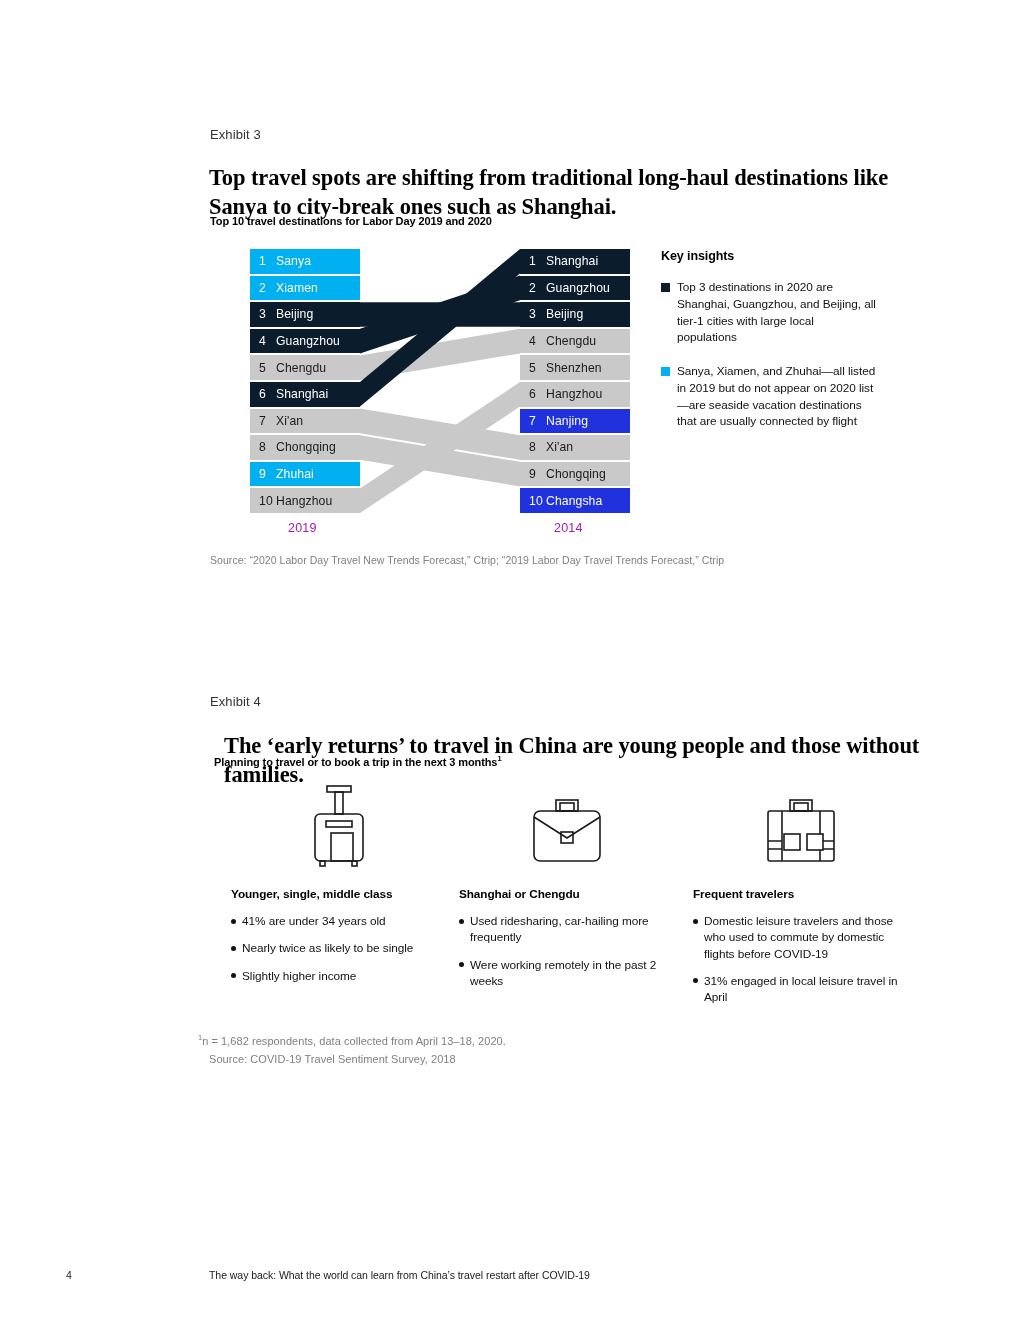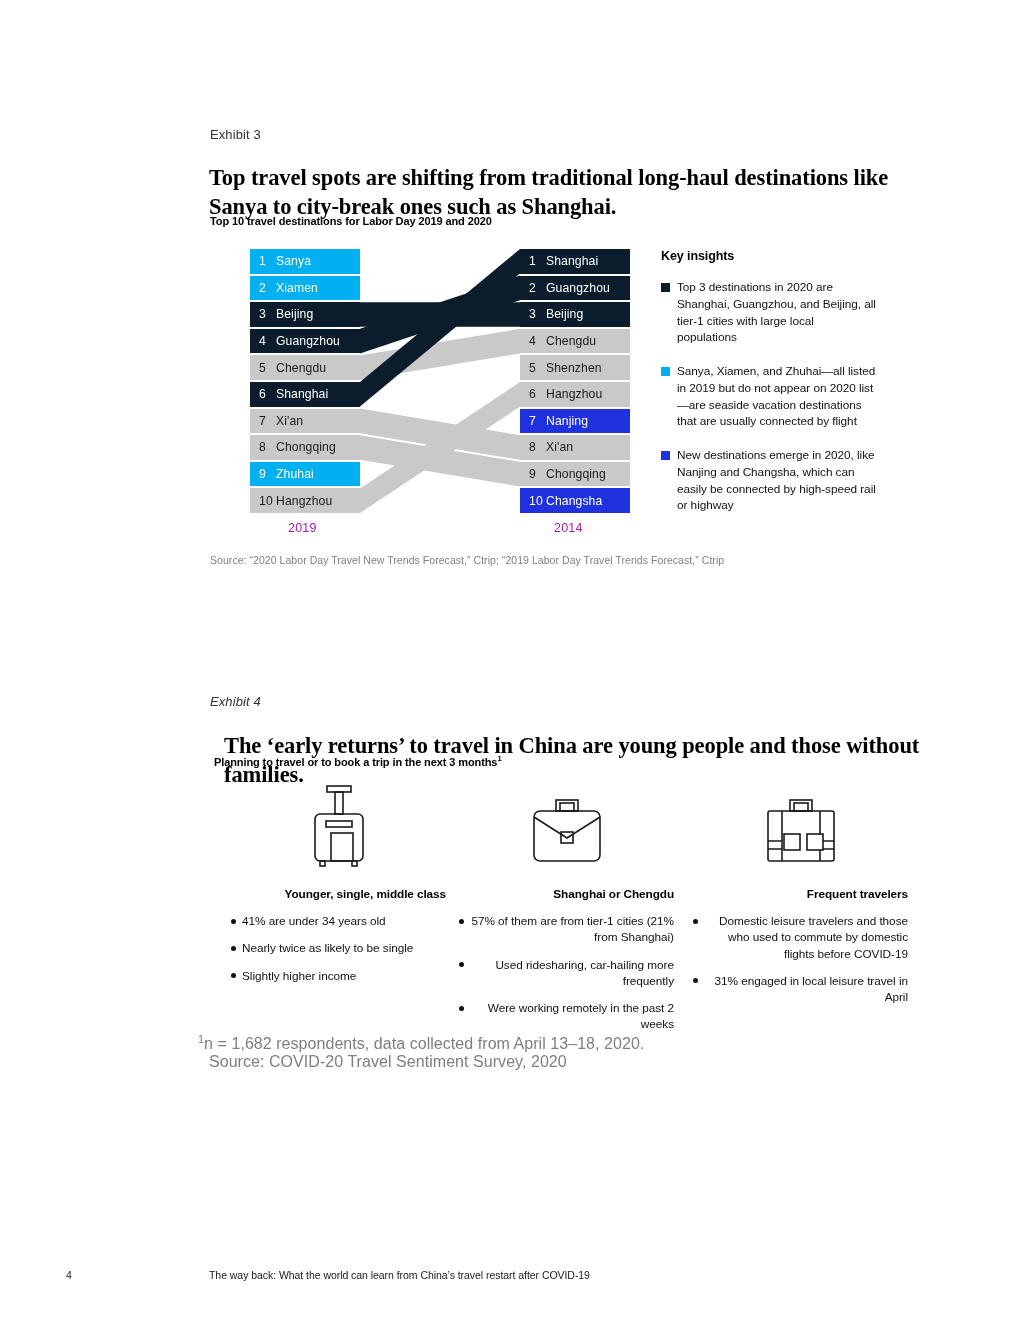--- a/index.html
+++ b/index.html
@@ -45,21 +45,21 @@
     letter-spacing: -0.1px;
   }
   .source-line {
     font-family: "Liberation Sans", sans-serif;
     font-size: 10.5px;
     color: #7f7f7f;
     letter-spacing: 0.05px;
   }
   .footnote-line {
     font-family: "Liberation Sans", sans-serif;
-    font-size: 16px;
+    font-size: 11px;
     color: #7f7f7f;
     letter-spacing: 0.05px;
   }
 
   
   #exhibit3 { position: absolute; left: 0; top: 0; width: 1020px; }
   #ex3-label  { position: absolute; left: 210px; top: 127px; }
   #ex3-title  { position: absolute; left: 209px; top: 148px; width: 720px; }
   #ex3-sub    { position: absolute; left: 210px; top: 215px; }
 
@@ -141,25 +141,25 @@
   }
   .ki-text {
     font-size: 11.8px;
     line-height: 1.42;
     color: #111;
     letter-spacing: -0.05px;
   }
 
   
   #exhibit4 { position: absolute; left: 0; top: 0; width: 1020px; }
-  #ex4-label { position: absolute; left: 210px; top: 694px; font-style: italic; }
+  #ex4-label { position: absolute; left: 210px; top: 694px; }
   #ex4-title { position: absolute; left: 224px; top: 716px; width: 740px; }
   #ex4-sub   { position: absolute; left: 214px; top: 756px; }
 
-  .ex4-col { position: absolute; top: 783px; width: 215px; text-align: right; }
+  .ex4-col { position: absolute; top: 783px; width: 215px; }
   #ex4-col-1 { left: 231px; }
   #ex4-col-2 { left: 459px; }
   #ex4-col-3 { left: 693px; }
 
   .ex4-icon-wrap {
     height: 92px;
     display: flex;
     align-items: flex-end;
     justify-content: center;
     padding-bottom: 4px;
@@ -342,24 +342,20 @@
     <aside id="key-insights">
       <div id="ki-title">Key insights</div>
 
       <div class="ki-item">
         <span class="ki-marker" style="background:#0b1c2c"></span>
         <span class="ki-text">Top 3 destinations in 2020 are Shanghai, Guangzhou, and Beijing, all tier‑1 cities with large local populations</span>
       </div>
       <div class="ki-item">
         <span class="ki-marker" style="background:#00b0f0"></span>
         <span class="ki-text">Sanya, Xiamen, and Zhuhai—all listed in 2019 but do not appear on 2020 list—are seaside vacation destinations that are usually connected by flight</span>
-      </div>
-      <div class="ki-item">
-        <span class="ki-marker" style="background:#1f32dd"></span>
-        <span class="ki-text">New destinations emerge in 2020, like Nanjing and Changsha, which can easily be connected by high‑speed rail or highway</span>
       </div>
     </aside>
   </section>
 
   <section id="exhibit4">
 
     <div id="ex4-label" class="exhibit-label">Exhibit 4</div>
 
     <h1 id="ex4-title" class="exhibit-title">The ‘early returns’ to travel in China are young people and those without families.</h1>
 
@@ -398,24 +394,20 @@
       <div class="ex4-icon-wrap">
         <svg width="78" height="80" viewBox="0 0 78 80" fill="none" stroke="#1a1a1a" stroke-width="1.6">
           <rect x="28" y="9" width="22" height="11"></rect>
           <rect x="32" y="12" width="14" height="8"></rect>
           <rect x="6" y="20" width="66" height="50" rx="6"></rect>
           <path d="M6,26 L39,47 L72,26"></path>
           <rect x="33" y="41" width="12" height="11"></rect>
         </svg>
       </div>
       <div class="ex4-col-head">Shanghai or Chengdu</div>
-      <div class="ex4-bullet">
-        <span class="ex4-dot"></span>
-        <span class="ex4-btext">57% of them are from tier‑1 cities (21% from Shanghai)</span>
-      </div>
       <div class="ex4-bullet">
         <span class="ex4-dot"></span>
         <span class="ex4-btext">Used ridesharing, car‑hailing more frequently</span>
       </div>
       <div class="ex4-bullet">
         <span class="ex4-dot"></span>
         <span class="ex4-btext">Were working remotely in the past 2 weeks</span>
       </div>
     </div>
 
@@ -440,21 +432,21 @@
       <div class="ex4-bullet">
         <span class="ex4-dot"></span>
         <span class="ex4-btext">31% engaged in local leisure travel in April</span>
       </div>
     </div>
 
     <div id="ex4-footnote" class="footnote-line">
       <sup>1</sup><span>n = 1,682 respondents, data collected from April 13–18, 2020.</span>
     </div>
 
-    <div id="ex4-source" class="footnote-line">Source: COVID‑20 Travel Sentiment Survey, 2020</div>
+    <div id="ex4-source" class="footnote-line">Source: COVID‑19 Travel Sentiment Survey, 2018</div>
   </section>
 
   <footer id="footer">
     <div id="footer-pagenum">4</div>
     <div id="footer-title">The way back: What the world can learn from China’s travel restart after COVID‑19</div>
   </footer>
 
 </div>
 
 </body></html>

